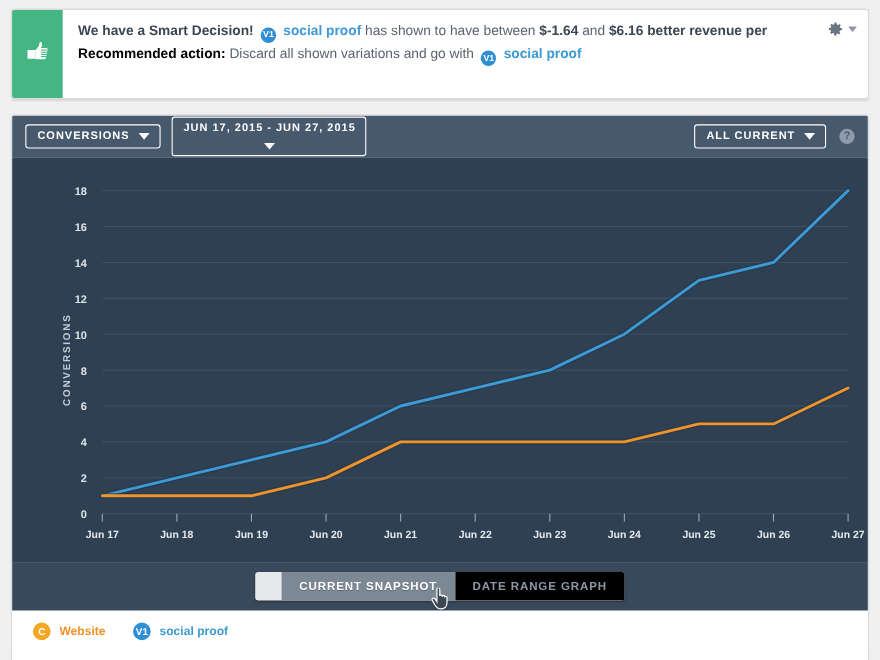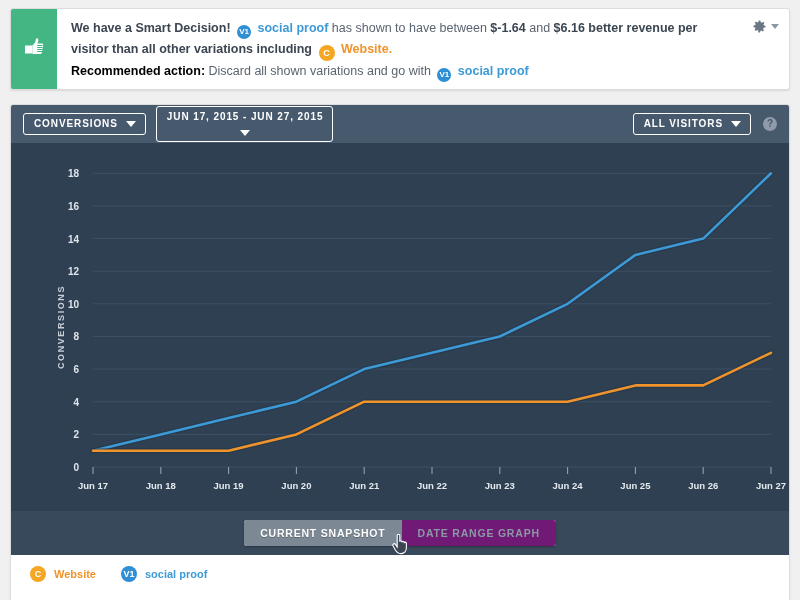--- a/index.html
+++ b/index.html
@@ -112,28 +112,29 @@
   
   #footer-toggle{
     height:44px;background:#39495c;
     display:flex;align-items:center;justify-content:center;
     position:relative;
   }
   #seg{
     display:flex;border-radius:3px;overflow:hidden;
     box-shadow:0 1px 2px rgba(0,0,0,.3);
     background:#e6e8ea;
+    padding-left:24px;
   }
   .seg-btn{
     font-size:10.5px;font-weight:bold;letter-spacing:.8px;
     padding:8px 16px;cursor:pointer;line-height:1;
     border:0;
   }
   .seg-btn.active{background:#7c8894;color:#ffffff;text-shadow:0 1px 0 rgba(0,0,0,.25);}
-  .seg-btn.inactive{background:#701a75;color:#8d98a6;}
+  .seg-btn.inactive{background:#000000;color:#8d98a6;}
   #cursor{
     position:absolute;left:381px;top:23px;
     width:18px;height:22px;pointer-events:none;
   }
 
   
   #legend{
     height:38px;background:#ffffff;
     display:flex;align-items:center;
     padding:0 16px;box-sizing:border-box;
@@ -164,25 +165,20 @@
       <span class="bold-dark">We have a Smart Decision!</span>
       <span class="badge v1">V1</span>
       <span class="blue-link">social proof</span>
       <span>has shown to have between</span>
       <span class="bold-dark">$-1.64</span>
       <span>and</span>
       <span class="bold-dark">$6.16</span>
       <span class="bold-dark">better revenue per</span>
     </div>
     <div class="bline">
-      <span class="bold-dark">visitor than all other variations including</span>
-      <span class="badge c lg">C</span>
-      <span class="orange-link">Website.</span>
-    </div>
-    <div class="bline">
       <span class="green-lead">Recommended action:</span>
       <span>Discard all shown variations and go with</span>
       <span class="badge v1">V1</span>
       <span class="blue-link">social proof</span>
     </div>
     <div id="gear-wrap">
       <span>
         <svg width="15" height="15" viewBox="0 0 20 20" aria-hidden="true">
           <path fill="#6b7684" d="M10 6.6a3.4 3.4 0 1 0 0 6.8 3.4 3.4 0 0 0 0-6.8zm0 5a1.6 1.6 0 1 1 0-3.2 1.6 1.6 0 0 1 0 3.2z"></path>
           <path fill="#6b7684" d="M18 11.1v-2.2l-2.1-.35a6.2 6.2 0 0 0-.63-1.52l1.24-1.73-1.56-1.56-1.73 1.24a6.2 6.2 0 0 0-1.52-.63L11.1 2h-2.2l-.35 2.1a6.2 6.2 0 0 0-1.52.63L5.3 3.49 3.74 5.05l1.24 1.73a6.2 6.2 0 0 0-.63 1.52L2 8.65v2.2l2.1.35c.14.54.36 1.05.63 1.52l-1.24 1.73 1.56 1.56 1.73-1.24c.47.27.98.49 1.52.63L8.65 18h2.2l.35-2.1c.54-.14 1.05-.36 1.52-.63l1.73 1.24 1.56-1.56-1.24-1.73c.27-.47.49-.98.63-1.52L18 11.1z"></path>
@@ -199,21 +195,21 @@
     <div class="tb-btn">
       <span>CONVERSIONS</span>
       <span class="caret"></span>
     </div>
     <div class="tb-btn">
       <span>JUN 17, 2015 - JUN 27, 2015</span>
       <span class="caret"></span>
     </div>
     <div class="spacer"></div>
     <div class="tb-btn">
-      <span>ALL VISITORS</span>
+      <span>ALL CURRENT</span>
       <span class="caret"></span>
     </div>
     <div id="help-icon">?</div>
   </div>
 
   <div id="plot-area">
     <div id="ylabel">CONVERSIONS</div>
     <svg id="plot-svg" width="778" height="368" viewBox="0 0 778 368">
         <line x1="82" y1="324" x2="760" y2="324" stroke="#3c5066" stroke-width="1.2"></line>
         <text x="68" y="328" text-anchor="end" fill="#dfe4ea" font-size="10" font-weight="bold" font-family="&quot;Liberation Sans&quot;, sans-serif">0</text>

